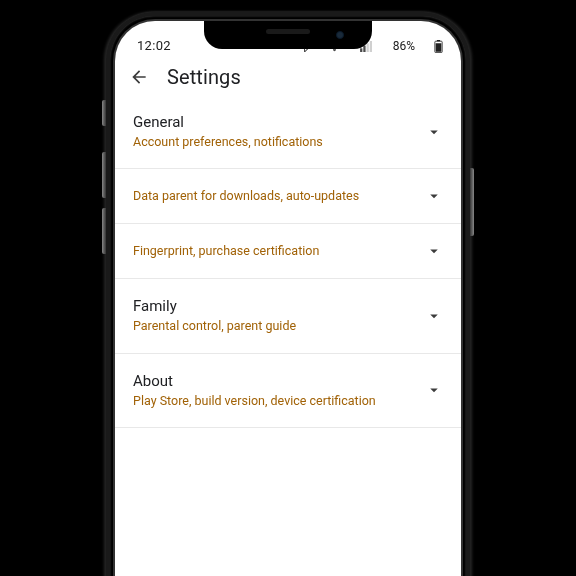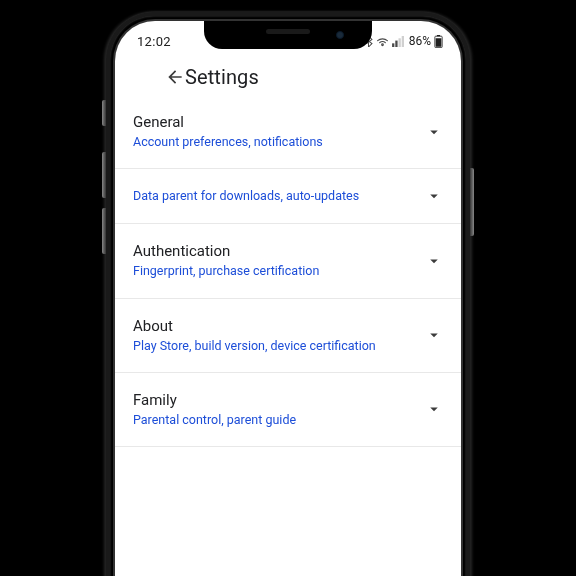--- a/index.html
+++ b/index.html
@@ -93,39 +93,39 @@
       right: -4px;
       top: 156px;
       width: 4px;
       height: 68px;
       background: linear-gradient(270deg, #888, #333);
       border-radius: 0 2px 2px 0;
     }
     .status-bar {
       display: flex;
       justify-content: space-between;
-      align-items: center;
+      align-items: flex-end;
       padding: 8px 18px 0 22px;
       height: 32px;
       font-size: 13px;
       color: #202020;
     }
     .status-left { font-weight: 400; letter-spacing: 0.3px; }
     .status-right {
       display: flex;
       align-items: center;
-      gap: 3px;
+      gap: 19px;
       font-size: 12px;
     }
     .status-right svg { display: block; }
     .app-bar {
       display: flex;
       align-items: center;
       padding: 12px 12px 12px 14px;
-      margin-left: 36px;
+      gap: 18px;
     }
     .back-arrow {
       width: 20px;
       height: 20px;
       display: flex;
       align-items: center;
       justify-content: center;
       cursor: pointer;
     }
     .title {
@@ -154,21 +154,21 @@
       flex: 1;
       min-width: 0;
     }
     .item-title {
       font-size: 15px;
       color: #202124;
       font-weight: 400;
     }
     .item-subtitle {
       font-size: 12.5px;
-      color: #1d4ed8;
+      color: #a16207;
       font-weight: 400;
       line-height: 1.3;
     }
     .chevron {
       flex-shrink: 0;
       margin-left: 8px;
     }
   </style>
 </head>
 <body>
@@ -235,42 +235,41 @@
         <div class="item-text">
           <div class="item-subtitle">Data parent for downloads, auto-updates</div>
         </div>
         <svg class="chevron" width="18" height="18" viewBox="0 0 24 24">
                 <path d="M7 10l5 5 5-5z" fill="#3c3c3c"></path>
               </svg>
       </div>
 
       <div class="list-item">
         <div class="item-text">
-          <div class="item-title">Authentication</div>
           <div class="item-subtitle">Fingerprint, purchase certification</div>
+        </div>
+        <svg class="chevron" width="18" height="18" viewBox="0 0 24 24">
+                <path d="M7 10l5 5 5-5z" fill="#3c3c3c"></path>
+              </svg>
+      </div>
+
+      <div class="list-item">
+        <div class="item-text">
+          <div class="item-title">Family</div>
+          <div class="item-subtitle">Parental control, parent guide</div>
         </div>
         <svg class="chevron" width="18" height="18" viewBox="0 0 24 24">
                 <path d="M7 10l5 5 5-5z" fill="#3c3c3c"></path>
               </svg>
       </div>
 
       <div class="list-item">
         <div class="item-text">
           <div class="item-title">About</div>
           <div class="item-subtitle">Play Store, build version, device certification</div>
-        </div>
-        <svg class="chevron" width="18" height="18" viewBox="0 0 24 24">
-                <path d="M7 10l5 5 5-5z" fill="#3c3c3c"></path>
-              </svg>
-      </div>
-
-      <div class="list-item">
-        <div class="item-text">
-          <div class="item-title">Family</div>
-          <div class="item-subtitle">Parental control, parent guide</div>
         </div>
         <svg class="chevron" width="18" height="18" viewBox="0 0 24 24">
                 <path d="M7 10l5 5 5-5z" fill="#3c3c3c"></path>
               </svg>
       </div>
 
     </div>
 
   </div>
   </div>

